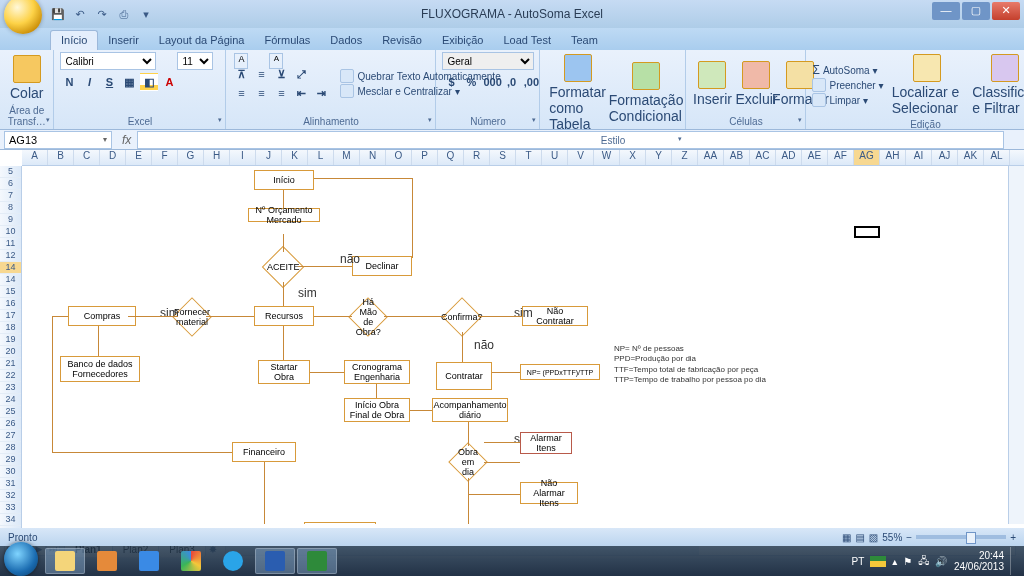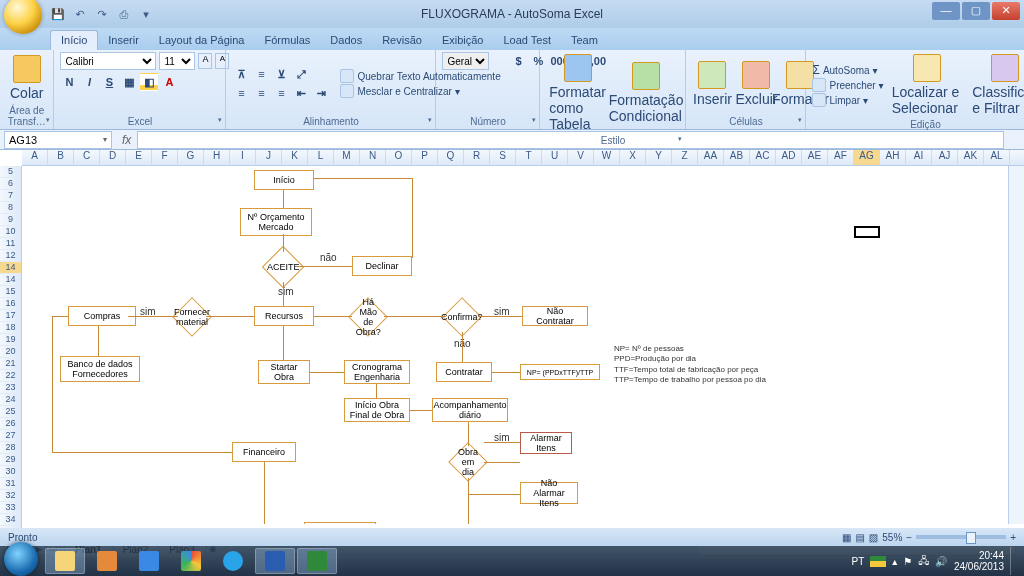--- a/index.html
+++ b/index.html
@@ -24,21 +24,21 @@
 .ribbon { height:80px; background:linear-gradient(#e9f1fc,#d6e6f8); border-bottom:1px solid #9cb8da; display:flex; }
 .group { border-right:1px solid #b2cce9; padding:2px 6px 1px; display:flex; flex-direction:column; justify-content:space-between; }
 .group-body { flex:1; display:flex; align-items:center; gap:4px; }
 .group-label { font-size:10px; color:#4d6a93; text-align:center; padding:1px 0; position:relative; }
 .group-label::after { content:"▾"; font-size:7px; position:absolute; right:-2px; }
 .bigbtn { display:flex; flex-direction:column; align-items:center; font-size:14px; color:#2b4a75; padding:2px 4px; min-width:40px; }
 .bigbtn .ico { width:28px; height:28px; background:#f6c860; border:1px solid #d49a20; border-radius:2px; margin-bottom:2px; }
 .smallstack { display:flex; flex-direction:column; gap:1px; font-size:10px; color:#2b4a75; }
 .smallrow { display:flex; gap:3px; align-items:center; white-space:nowrap; }
 .smallrow .ic { width:14px; height:14px; background:#d8e7f8; border:1px solid #a9c4e4; border-radius:2px; }
-.fontsel { display:flex; gap:3px; align-items:center; }
+.fontsel { display:flex; gap:21px; align-items:center; }
 .fontsel select,.fontsel input { font-size:10px; height:18px; border:1px solid #a9c4e4; background:#fff; }
 .btnrow { display:flex; gap:2px; }
 .btnrow span { width:18px; height:18px; border:1px solid transparent; text-align:center; line-height:16px; font-size:11px; font-weight:bold; color:#2b4a75; cursor:pointer; }
 
 
 .fx { height:20px; background:#e9f1fc; border-bottom:1px solid #9cb8da; display:flex; align-items:center; }
 .namebox { width:108px; height:18px; border:1px solid #a9c4e4; background:#fff; font-size:11px; padding:0 4px; margin:0 4px; display:flex; align-items:center; justify-content:space-between; }
 .fxlabel { font-style:italic; font-size:12px; color:#666; margin:0 6px; }
 .formulabar { flex:1; height:18px; border:1px solid #a9c4e4; background:#fff; margin-right:20px; }
 
@@ -49,21 +49,21 @@
 .colhdr div.sel{background:#f7d891;}
 .rowhdr { position:absolute; left:0; top:16px; bottom:0; width:22px; background:linear-gradient(90deg,#f4f8fd,#dce9f8); border-right:1px solid #b9cee8; overflow:hidden; }
 .rowhdr div { height:12px; font-size:9px; text-align:center; color:#3b5a86; border-bottom:1px solid #e3ecf6; }
 .canvas { position:absolute; left:22px; top:16px; right:16px; bottom:16px; overflow:hidden; }
 
 
 .shape { position:absolute; border:1px solid #d89a3a; background:#fff; font-size:9px; display:flex; align-items:center; justify-content:center; text-align:center; padding:2px 4px; }
 .diamond { transform:rotate(45deg); }
 .diamond span{ transform:rotate(-45deg); display:block; width:60px; }
 .conn { position:absolute; background:#c78838; }
-.lbl { position:absolute; font-size:10px; color:#333; }
+.lbl { position:absolute; font-size:12px; color:#333;margin-left:20px; }
 .redbox { border-color:#b85a4a; }
 .notes { position:absolute; font-size:8px; color:#333; line-height:1.3; }
 
 
 .sheettabs { position:absolute; bottom:18px; left:0; right:0; height:18px; background:#dbe7f6; display:flex; align-items:center; font-size:10px; }
 .sheettabs .nav { display:flex; margin:0 4px; }
 .sheettabs .nav span{ width:14px;height:14px;text-align:center;line-height:13px;color:#3b5a86;border:1px solid #b9cee8;background:#eef4fb;font-size:9px;}
 .stab { padding:2px 10px; border:1px solid #b9cee8; border-bottom:none; background:#eef4fb; border-radius:0 0 3px 3px; margin-right:-1px;}
 .stab.active{background:#fff;font-weight:bold;}
 .hscroll{flex:1; margin:0 8px; height:14px; background:#eef4fb;border:1px solid #b9cee8;position:relative;}
@@ -170,21 +170,21 @@
             <div class="ic"></div>
             <span>Quebrar Texto Automaticamente</span>
           </div>
         <div class="smallrow"><div class="ic"></div><span>Mesclar e Centralizar</span> ▾</div>
       </div>
     </div>
     <div class="group-label">Alinhamento</div>
   </div>
 
   <div class="group" style="width:104px">
-    <div class="group-body" style="flex-direction:row;align-items:flex-start;gap:20px">
+    <div class="group-body" style="flex-direction:column;align-items:flex-start;gap:3px">
       <select style="width:92px;font-size:10px;height:18px;border:1px solid #a9c4e4"><option>Geral</option></select>
       <div class="btnrow">
         <span>$</span>
         <span>%</span>
         <span>000</span>
         <span>,0</span>
         <span>,00</span>
       </div>
     </div>
     <div class="group-label">Número</div>
@@ -325,21 +325,21 @@
       <div>34</div>
       <div>35</div>
       <div>36</div>
     </div>
   <div class="vscroll"></div>
   <div class="canvas">
 
     <div class="selcell" style="left:832px;top:60px;width:26px;height:12px"></div>
 
     <div class="shape" style="left:232px;top:4px;width:60px;height:20px">Início</div>
-    <div class="shape" style="left:218px;top:42px;width:72px;height:28px">Nº Orçamento Mercado</div>
+    <div class="shape" style="left:226px;top:42px;width:72px;height:14px">Nº Orçamento Mercado</div>
     <div class="shape diamond" style="left:246px;top:86px;width:30px;height:30px">
         <span>ACEITE</span>
       </div>
     <div class="shape" style="left:330px;top:90px;width:60px;height:20px">Declinar</div>
     <div class="lbl" style="left:298px;top:86px">não</div>
     <div class="lbl" style="left:256px;top:120px">sim</div>
 
     <div class="shape" style="left:232px;top:140px;width:60px;height:20px">Recursos</div>
     <div class="shape diamond" style="left:332px;top:137px;width:28px;height:28px">
         <span>Há Mão de Obra?</span>
@@ -353,21 +353,21 @@
 
     <div class="shape diamond" style="left:156px;top:137px;width:28px;height:28px">
         <span>Fornecer material</span>
       </div>
     <div class="lbl" style="left:118px;top:140px">sim</div>
     <div class="shape" style="left:46px;top:140px;width:68px;height:20px">Compras</div>
     <div class="shape" style="left:38px;top:190px;width:80px;height:26px">Banco de dados Fornecedores</div>
 
     <div class="shape" style="left:236px;top:194px;width:52px;height:24px">Startar Obra</div>
     <div class="shape" style="left:322px;top:194px;width:66px;height:24px">Cronograma Engenharia</div>
-    <div class="shape" style="left:414px;top:196px;width:56px;height:20px">Contratar</div>
+    <div class="shape" style="left:414px;top:196px;width:56px;height:28px">Contratar</div>
     <div class="shape" style="left:498px;top:198px;width:80px;height:16px;font-size:7px">NP= (PPDxTTF)/TTP</div>
 
     <div class="shape" style="left:322px;top:232px;width:66px;height:24px">Início Obra Final de Obra</div>
     <div class="shape" style="left:410px;top:232px;width:76px;height:24px">Acompanhamento diário</div>
 
     <div class="shape diamond" style="left:432px;top:282px;width:28px;height:28px">
         <span>Obra em dia</span>
       </div>
     <div class="lbl" style="left:472px;top:266px">sim</div>
     <div class="shape redbox" style="left:498px;top:266px;width:52px;height:22px">Alarmar Itens</div>

